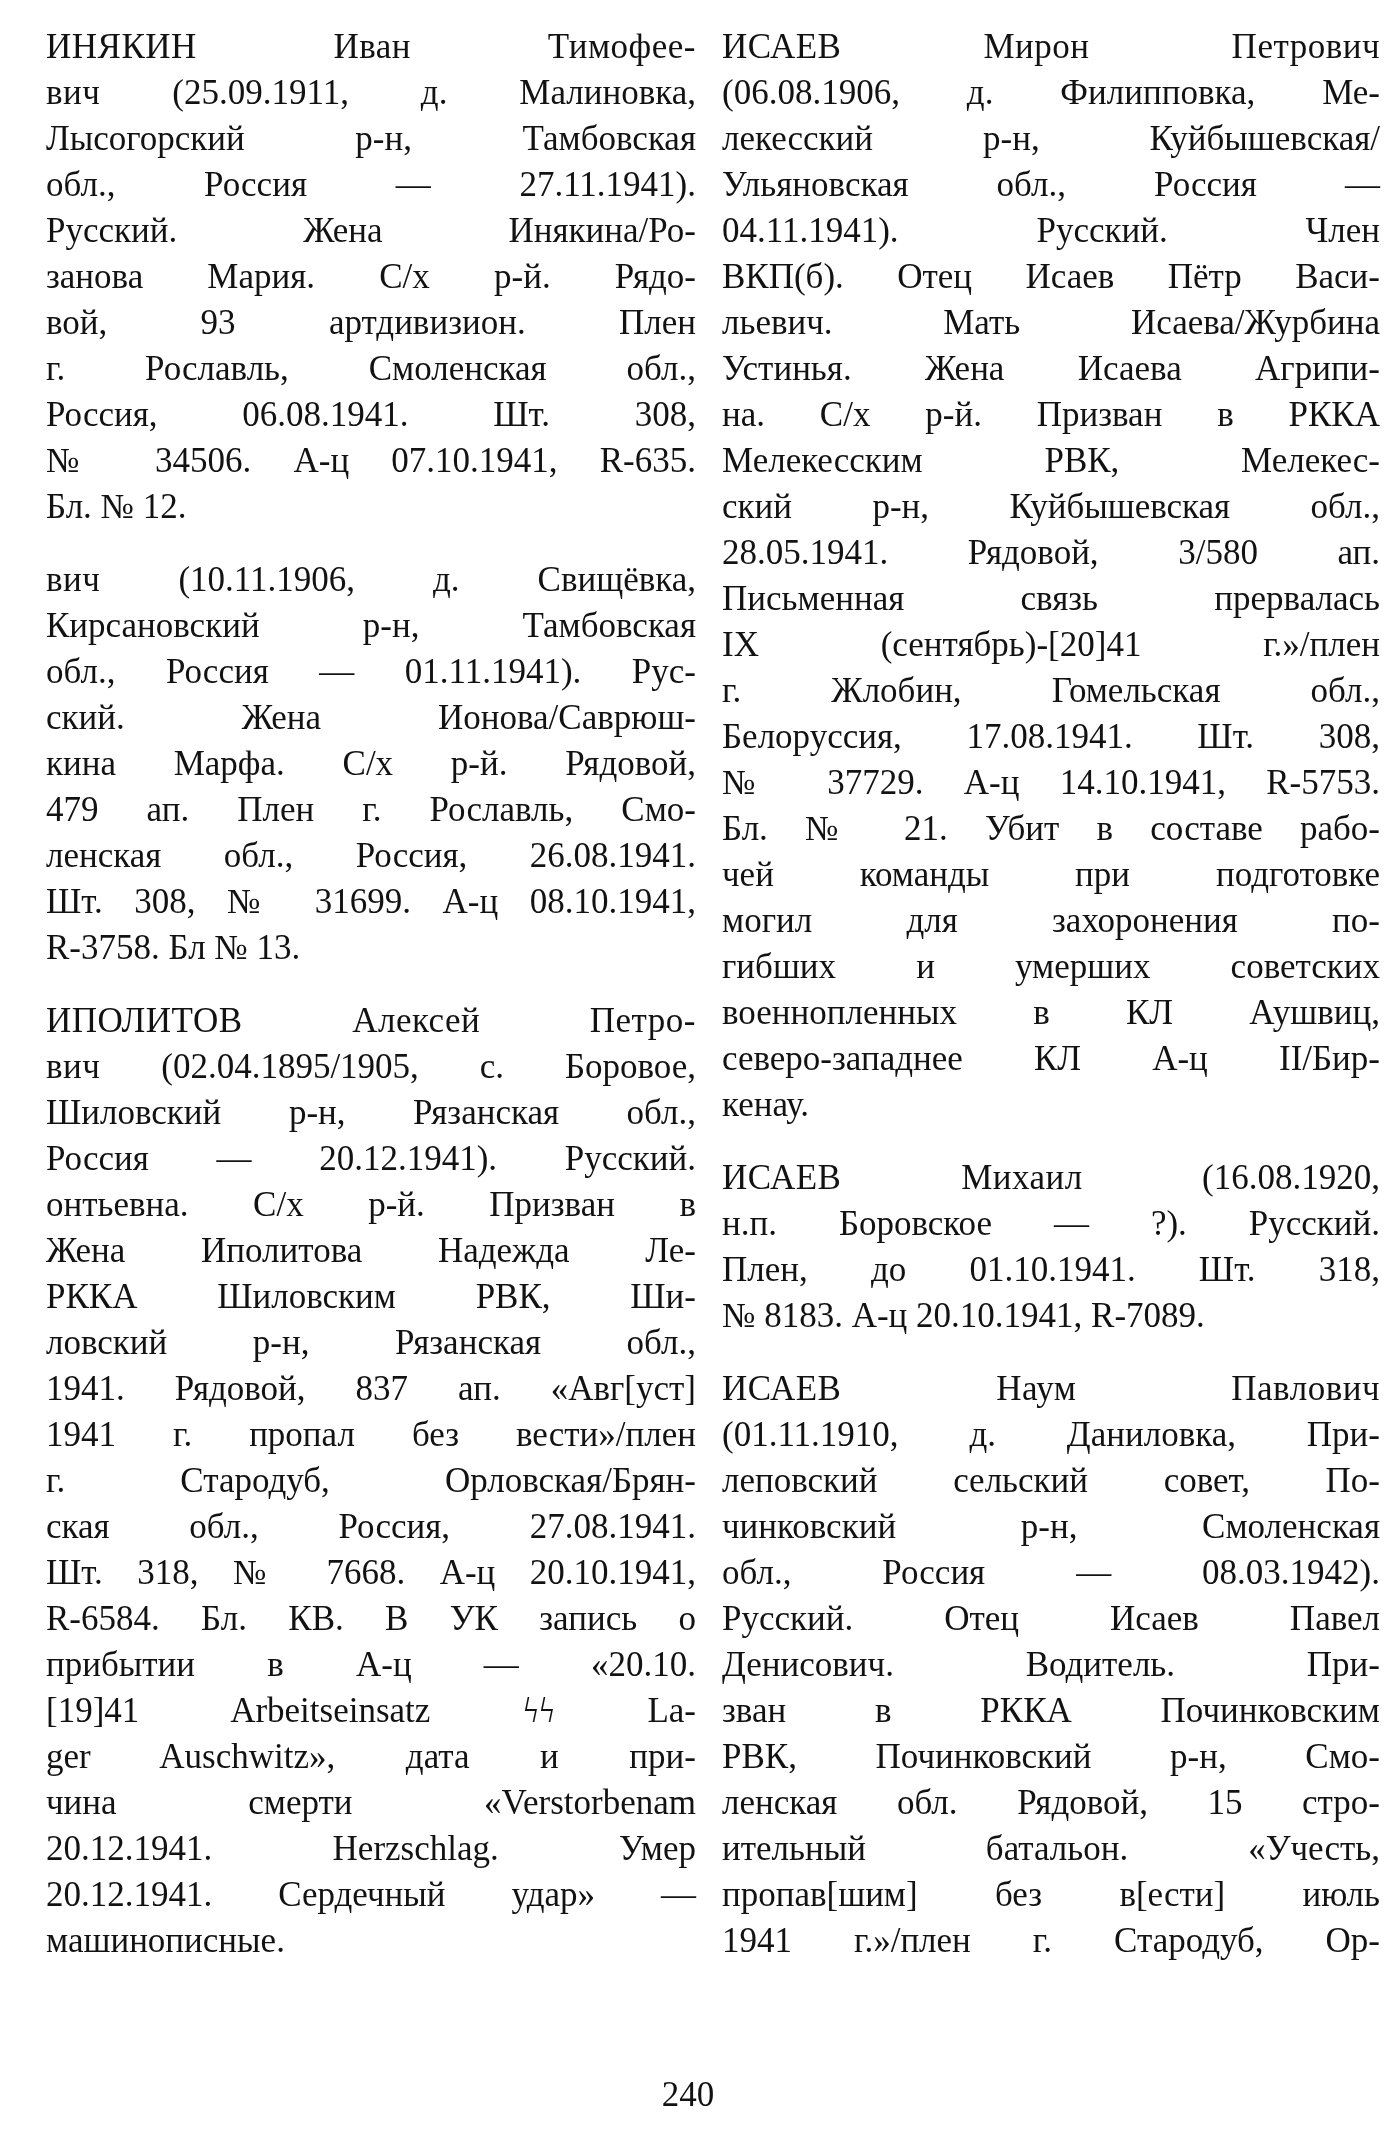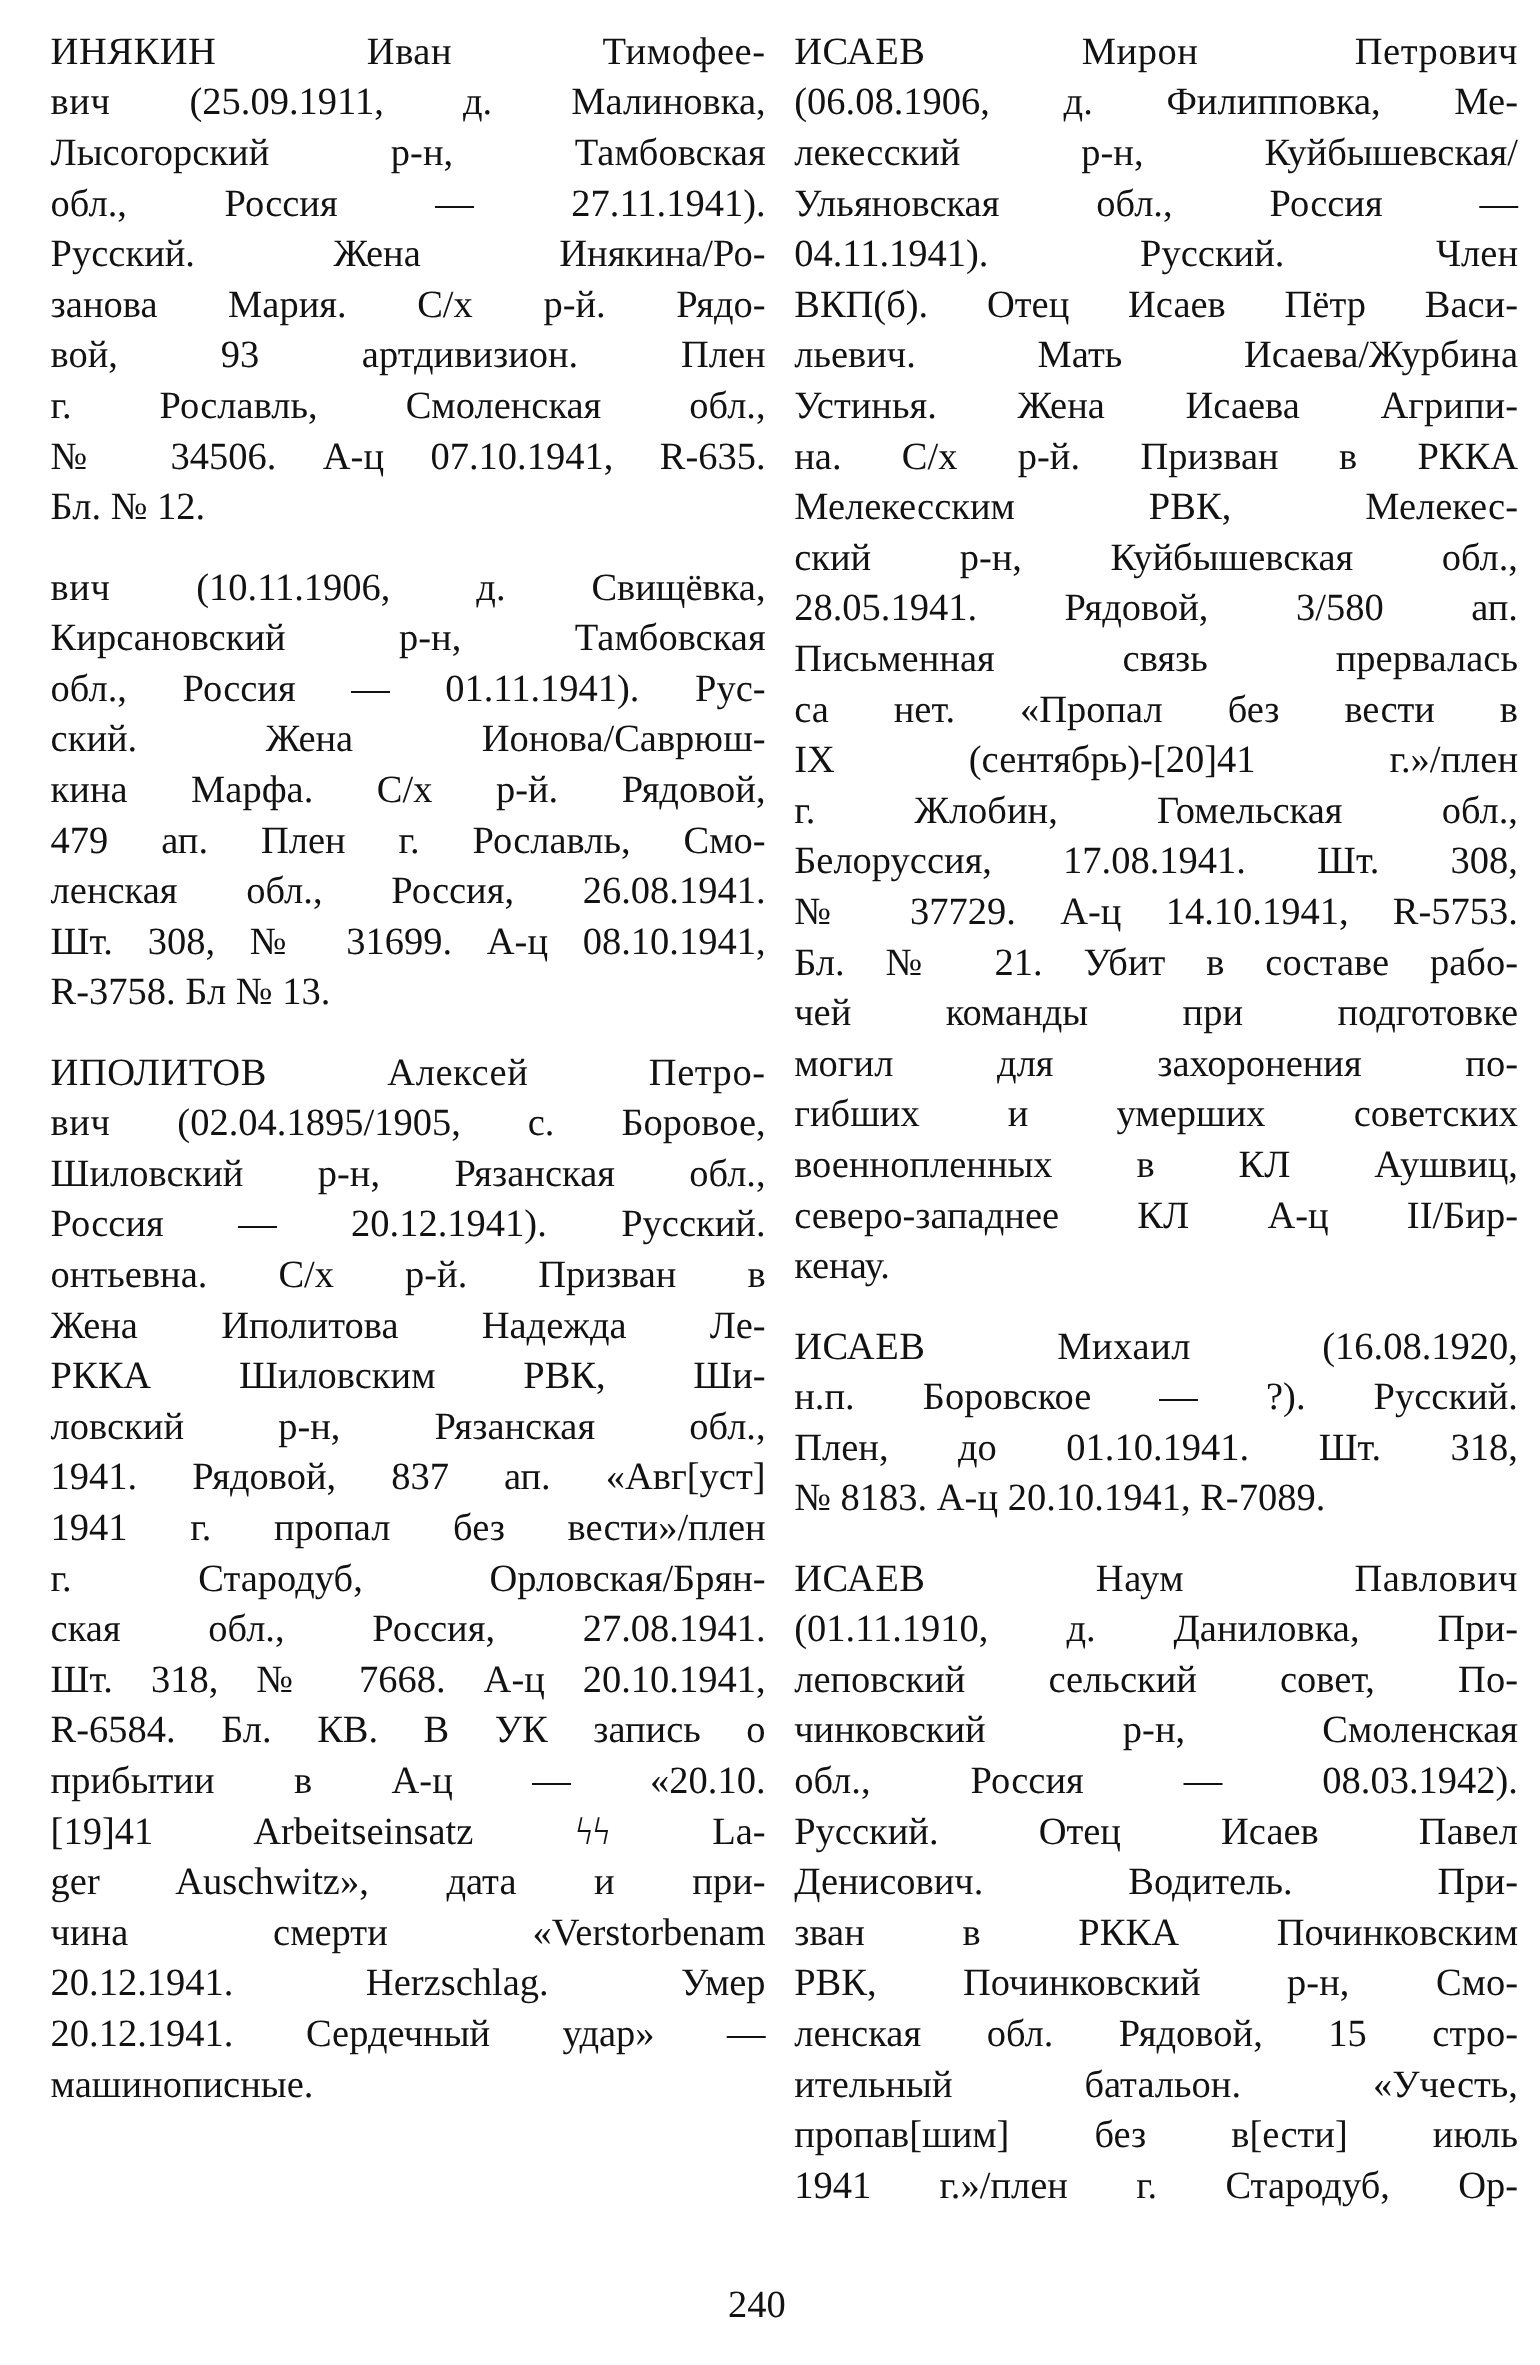--- a/index.html
+++ b/index.html
@@ -66,20 +66,21 @@
     <div class="column left" id="col-left">
         <div class="entry">
           <div class="line"><span class="headword">ИНЯКИН Иван Тимофее-</span></div>
           <div class="line"><span class="headword">вич</span> (25.09.1911, д. Малиновка,</div>
           <div class="line">Лысогорский р-н, Тамбовская</div>
           <div class="line">обл., Россия — 27.11.1941).</div>
           <div class="line">Русский. Жена Инякина/Ро-</div>
           <div class="line">занова Мария. С/х р-й. Рядо-</div>
           <div class="line">вой, 93 артдивизион. Плен</div>
           <div class="line">г. Рославль, Смоленская обл.,</div>
+          <div class="line">Россия, 06.08.1941. Шт. 308,</div>
           <div class="line">№ 34506. А-ц 07.10.1941, R-635.</div>
           <div class="line last">Бл. № 12.</div>
         </div>
         <div class="entry">
           <div class="line"><span class="headword">вич</span> (10.11.1906, д. Свищёвка,</div>
           <div class="line">Кирсановский р-н, Тамбовская</div>
           <div class="line">обл., Россия — 01.11.1941). Рус-</div>
           <div class="line">ский. Жена Ионова/Саврюш-</div>
           <div class="line">кина Марфа. С/х р-й. Рядовой,</div>
           <div class="line">479 ап. Плен г. Рославль, Смо-</div>
@@ -119,21 +120,20 @@
           <div class="line">Ульяновская обл., Россия —</div>
           <div class="line">04.11.1941). Русский. Член</div>
           <div class="line">ВКП(б). Отец Исаев Пётр Васи-</div>
           <div class="line">льевич. Мать Исаева/Журбина</div>
           <div class="line">Устинья. Жена Исаева Агрипи-</div>
           <div class="line">на. С/х р-й. Призван в РККА</div>
           <div class="line">Мелекесским РВК, Мелекес-</div>
           <div class="line">ский р-н, Куйбышевская обл.,</div>
           <div class="line">28.05.1941. Рядовой, 3/580 ап.</div>
           <div class="line">Письменная связь прервалась</div>
-          <div class="line">са нет. «Пропал без вести в</div>
           <div class="line">IX (сентябрь)-[20]41 г.»/плен</div>
           <div class="line">г. Жлобин, Гомельская обл.,</div>
           <div class="line">Белоруссия, 17.08.1941. Шт. 308,</div>
           <div class="line">№ 37729. А-ц 14.10.1941, R-5753.</div>
           <div class="line">Бл. № 21. Убит в составе рабо-</div>
           <div class="line">чей команды при подготовке</div>
           <div class="line">могил для захоронения по-</div>
           <div class="line">гибших и умерших советских</div>
           <div class="line">военнопленных в КЛ Аушвиц,</div>
           <div class="line">северо-западнее КЛ А-ц II/Бир-</div>

